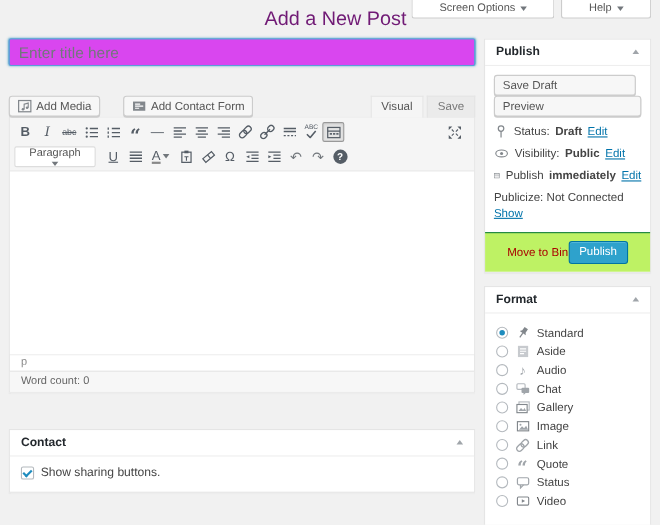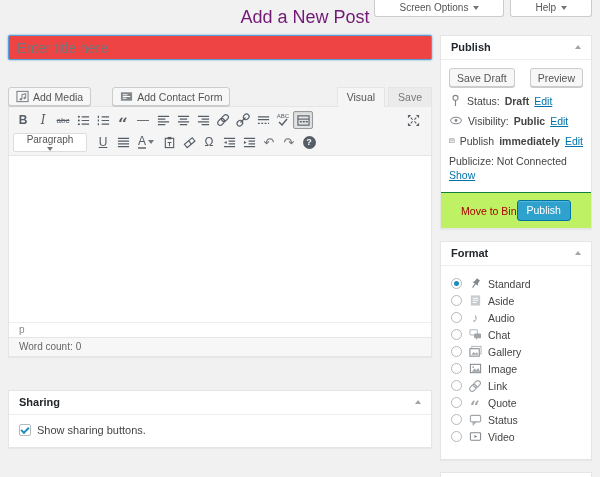--- a/index.html
+++ b/index.html
@@ -23,21 +23,21 @@
   h1 { font-size: 18px; font-weight: 400; color: #701a75; margin: 7px 0 0 10px; text-align: center; }
 
   .columns { display: flex; gap: 8px; padding: 0 8px; margin-top: 7px; align-items: flex-start; }
   .left-col { width: 424px; }
   .right-col { width: 152px; }
 
   
   .title-input {
     width: 100%; height: 25px; border: 1px solid #5b9dd9; border-radius: 2px;
     box-shadow: 0 0 2px rgba(30,140,190,.8); padding: 3px 8px; font-size: 14px;
-    font-family: "Liberation Sans", sans-serif; color: #32373c; background: #ef4444; outline: none;
+    font-family: "Liberation Sans", sans-serif; color: #32373c; background: #d946ef; outline: none;
   }
   .title-input::placeholder { color: #72777c; opacity: 1; }
 
   
   .media-row { margin-top: 26px; display: flex; align-items: flex-end; position: relative; gap: 16px; }
   .wp-btn {
     background: #f7f7f7; border: 1px solid #ccc; border-radius: 3px; height: 19px;
     padding: 0 7px; color: #555; font-size: 10.5px; display: inline-flex; align-items: center;
     gap: 4px; margin-right: 5px; cursor: pointer; box-shadow: 0 1px 0 #ccc;
   }
@@ -91,21 +91,21 @@
   .sharing-panel { margin-top: 33px; }
   .sharing-body { padding: 9px 10px 11px; display: flex; align-items: center; gap: 6px; }
 
   .checkbox { width: 12px; height: 12px; border: 1px solid #b4b9be; border-radius: 2px; background: #fff; flex: none; cursor: pointer; }
   .checkbox.checked::after { content: ""; display: block; width: 6px; height: 3px; border-left: 2px solid #1e8cbe; border-bottom: 2px solid #1e8cbe; transform: rotate(-45deg); margin: 2px 0 0 1px; }
   .radio { width: 11px; height: 11px; border: 1px solid #b4b9be; border-radius: 50%; background: #fff; flex: none; cursor: pointer; }
   .radio.checked::after { content: ""; display: block; width: 5px; height: 5px; border-radius: 50%; background: #1e8cbe; margin: 2px; }
 
   
   .publish-body { padding: 8px; }
-  .pub-buttons { display: flex; justify-content: space-between; margin-bottom: 6px; }
+  .pub-buttons { display: flex; justify-content: space-between; margin-bottom: 6px; flex-direction: column; }
   .pub-row { display: flex; align-items: center; gap: 5px; margin: 7px 0; font-size: 10.5px; color: #444; }
   .pub-row .val { font-weight: 700; }
   .link { color: #0073aa; text-decoration: underline; cursor: pointer; }
   .publicize { margin: 7px 0 2px; font-size: 10.5px; line-height: 14px; }
   .pub-footer { background: #bef264; border-top: 1px solid #15803d; padding: 7px 8px; display: flex; justify-content: center; align-items: center; }
   .bin-link { color: #a00; font-size: 10.5px; cursor: pointer; }
   .publish-btn {
     background: #2ea2cc; border: 1px solid #0074a2; color: #fff; font-size: 10.5px;
     padding: 3px 9px 4px; border-radius: 3px; cursor: pointer; box-shadow: inset 0 1px 0 rgba(120,200,230,.5);
     font-family: "Liberation Sans", sans-serif;
@@ -305,21 +305,21 @@
         <span>p</span>
       </div>
       <div class="wordcount-bar">
         <span>Word count:</span>
         <span>0</span>
       </div>
     </div>
 
     <div class="panel sharing-panel">
       <div class="panel-header">
-        <span class="panel-title">Sharing</span>
+        <span class="panel-title">Contact</span>
         <span class="caret-up"></span>
       </div>
       <div class="sharing-body">
         <span class="checkbox checked"></span>
         <span>Show sharing buttons.</span>
       </div>
     </div>
   </div>
 
   <div class="right-col">

